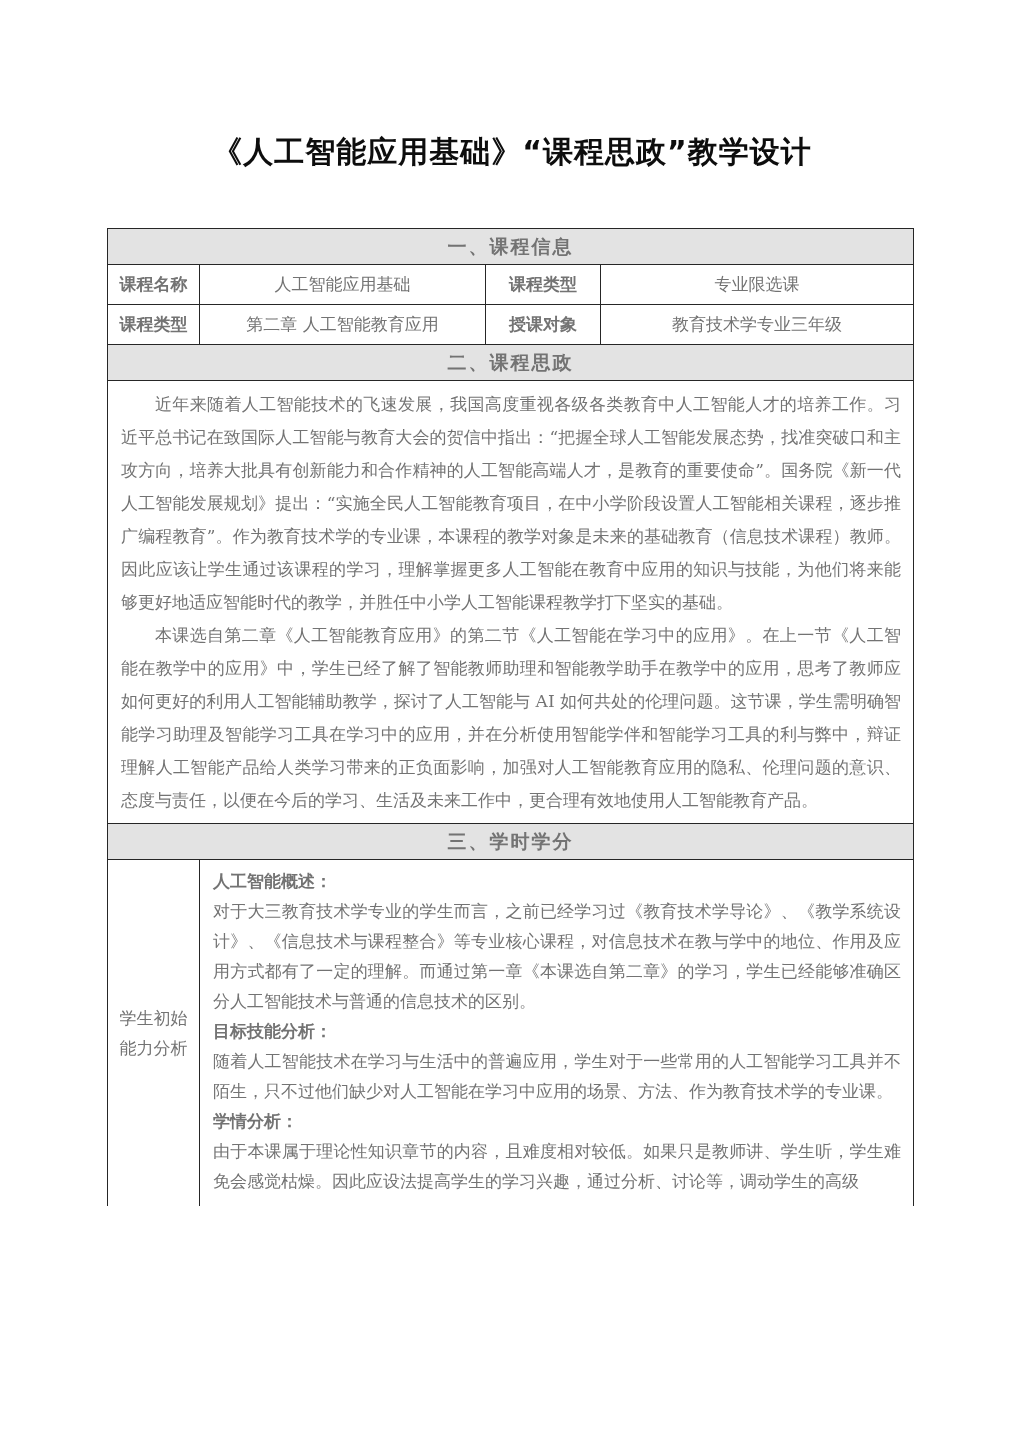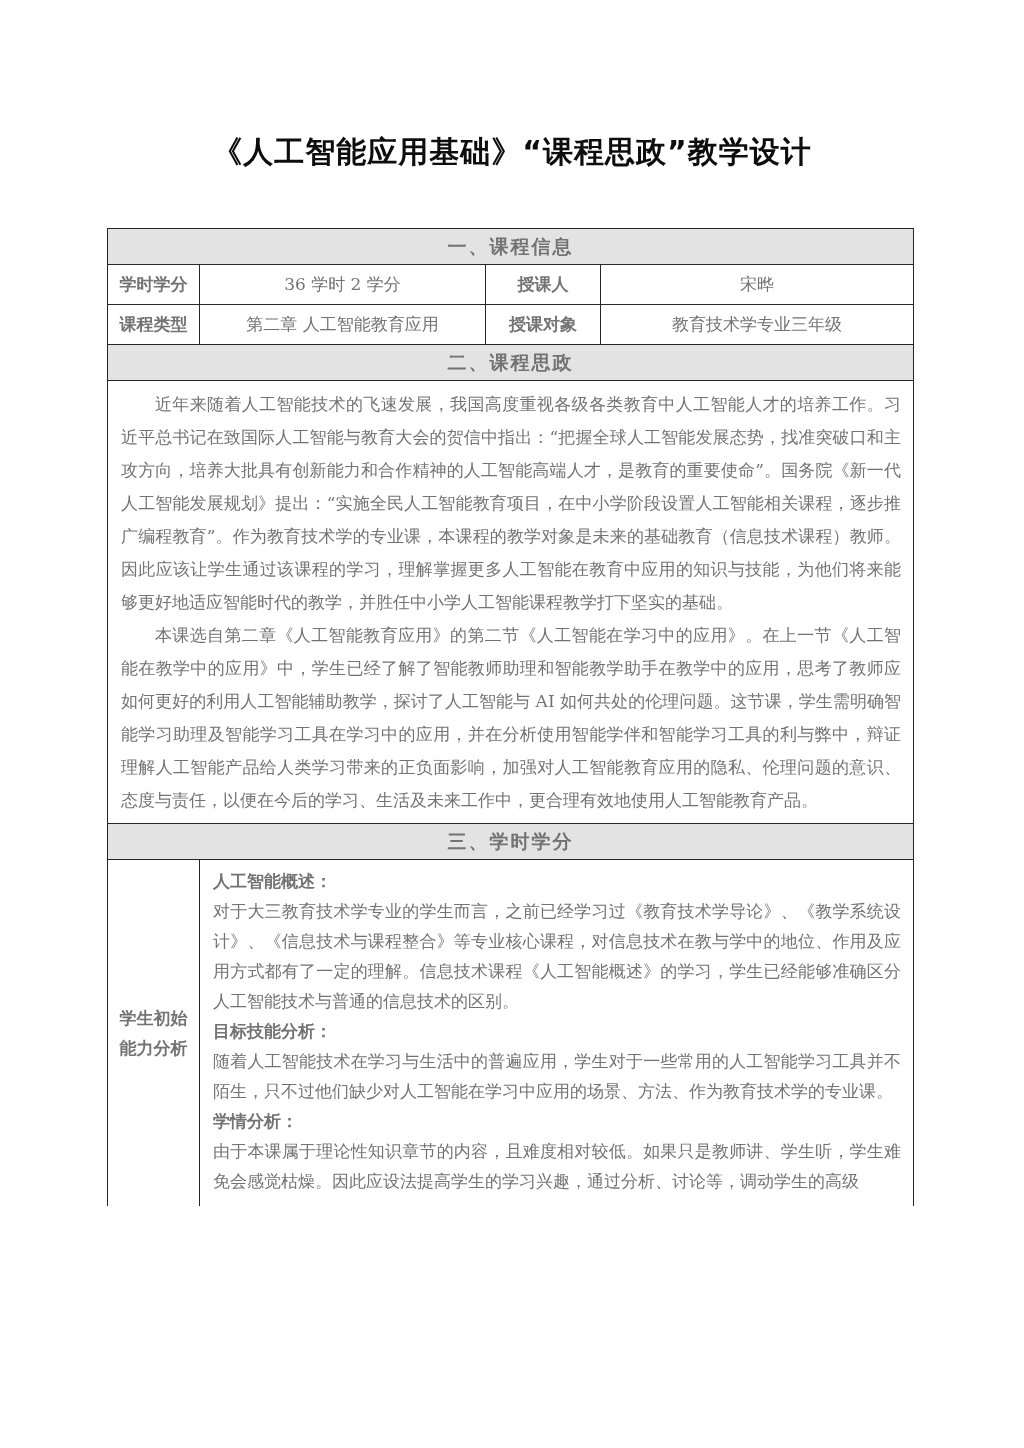--- a/index.html
+++ b/index.html
@@ -65,21 +65,21 @@
     text-align: justify;
     font-size: 17.5px;
     line-height: 33px;
   }
   td.body-cell .para {
     text-indent: 2em;
   }
   td.stub-cell {
     text-align: center;
     vertical-align: middle;
-    font-weight: bold;
+    font-weight: normal;
     font-size: 17px;
     line-height: 30px;
     padding: 6px 9px;
   }
   td.analysis-cell {
     padding: 6px 12px 10px 13px;
     vertical-align: top;
     text-align: justify;
     font-size: 17px;
     line-height: 30px;
@@ -105,27 +105,27 @@
       <col style="width:286px">
       <col style="width:115px">
       <col style="width:313px">
     </colgroup>
 
     <tbody>
         <tr class="sec-header">
       <td colspan="4">一、课程信息</td>
     </tr>
 
+    <tr class="info-row">
+      <td class="lbl">课程名称</td>
+      <td>人工智能应用基础</td>
+      <td class="lbl">课程类型</td>
+      <td>专业限选课</td>
+    </tr>
 
-    <tr class="info-row">
-      <td class="lbl">学时学分</td>
-      <td>36 学时 2 学分</td>
-      <td class="lbl">授课人</td>
-      <td>宋晔</td>
-    </tr>
 
     <tr class="info-row">
       <td class="lbl">课程类型</td>
       <td>第二章 人工智能教育应用</td>
       <td class="lbl">授课对象</td>
       <td>教育技术学专业三年级</td>
     </tr>
 
     <tr class="sec-header">
       <td colspan="4">二、课程思政</td>
@@ -139,21 +139,21 @@
     </tr>
 
     <tr class="sec-header">
       <td colspan="4">三、学时学分</td>
     </tr>
 
     <tr class="row-cut">
       <td class="stub-cell">学生初始能力分析</td>
       <td colspan="3" class="analysis-cell">
         <div class="blk-heading">人工智能概述：</div>
-        <div class="blk-text">对于大三教育技术学专业的学生而言，之前已经学习过《教育技术学导论》、《教学系统设计》、《信息技术与课程整合》等专业核心课程，对信息技术在教与学中的地位、作用及应用方式都有了一定的理解。信息技术课程《人工智能概述》的学习，学生已经能够准确区分人工智能技术与普通的信息技术的区别。</div>
+        <div class="blk-text">对于大三教育技术学专业的学生而言，之前已经学习过《教育技术学导论》、《教学系统设计》、《信息技术与课程整合》等专业核心课程，对信息技术在教与学中的地位、作用及应用方式都有了一定的理解。而通过第一章《本课选自第二章》的学习，学生已经能够准确区分人工智能技术与普通的信息技术的区别。</div>
         <div class="blk-heading">目标技能分析：</div>
         <div class="blk-text">随着人工智能技术在学习与生活中的普遍应用，学生对于一些常用的人工智能学习工具并不陌生，只不过他们缺少对人工智能在学习中应用的场景、方法、作为教育技术学的专业课。</div>
         <div class="blk-heading">学情分析：</div>
         <div class="blk-text">由于本课属于理论性知识章节的内容，且难度相对较低。如果只是教师讲、学生听，学生难免会感觉枯燥。因此应设法提高学生的学习兴趣，通过分析、讨论等，调动学生的高级</div>
       </td>
     </tr>
   </tbody>
     </table>
 
 </div>

